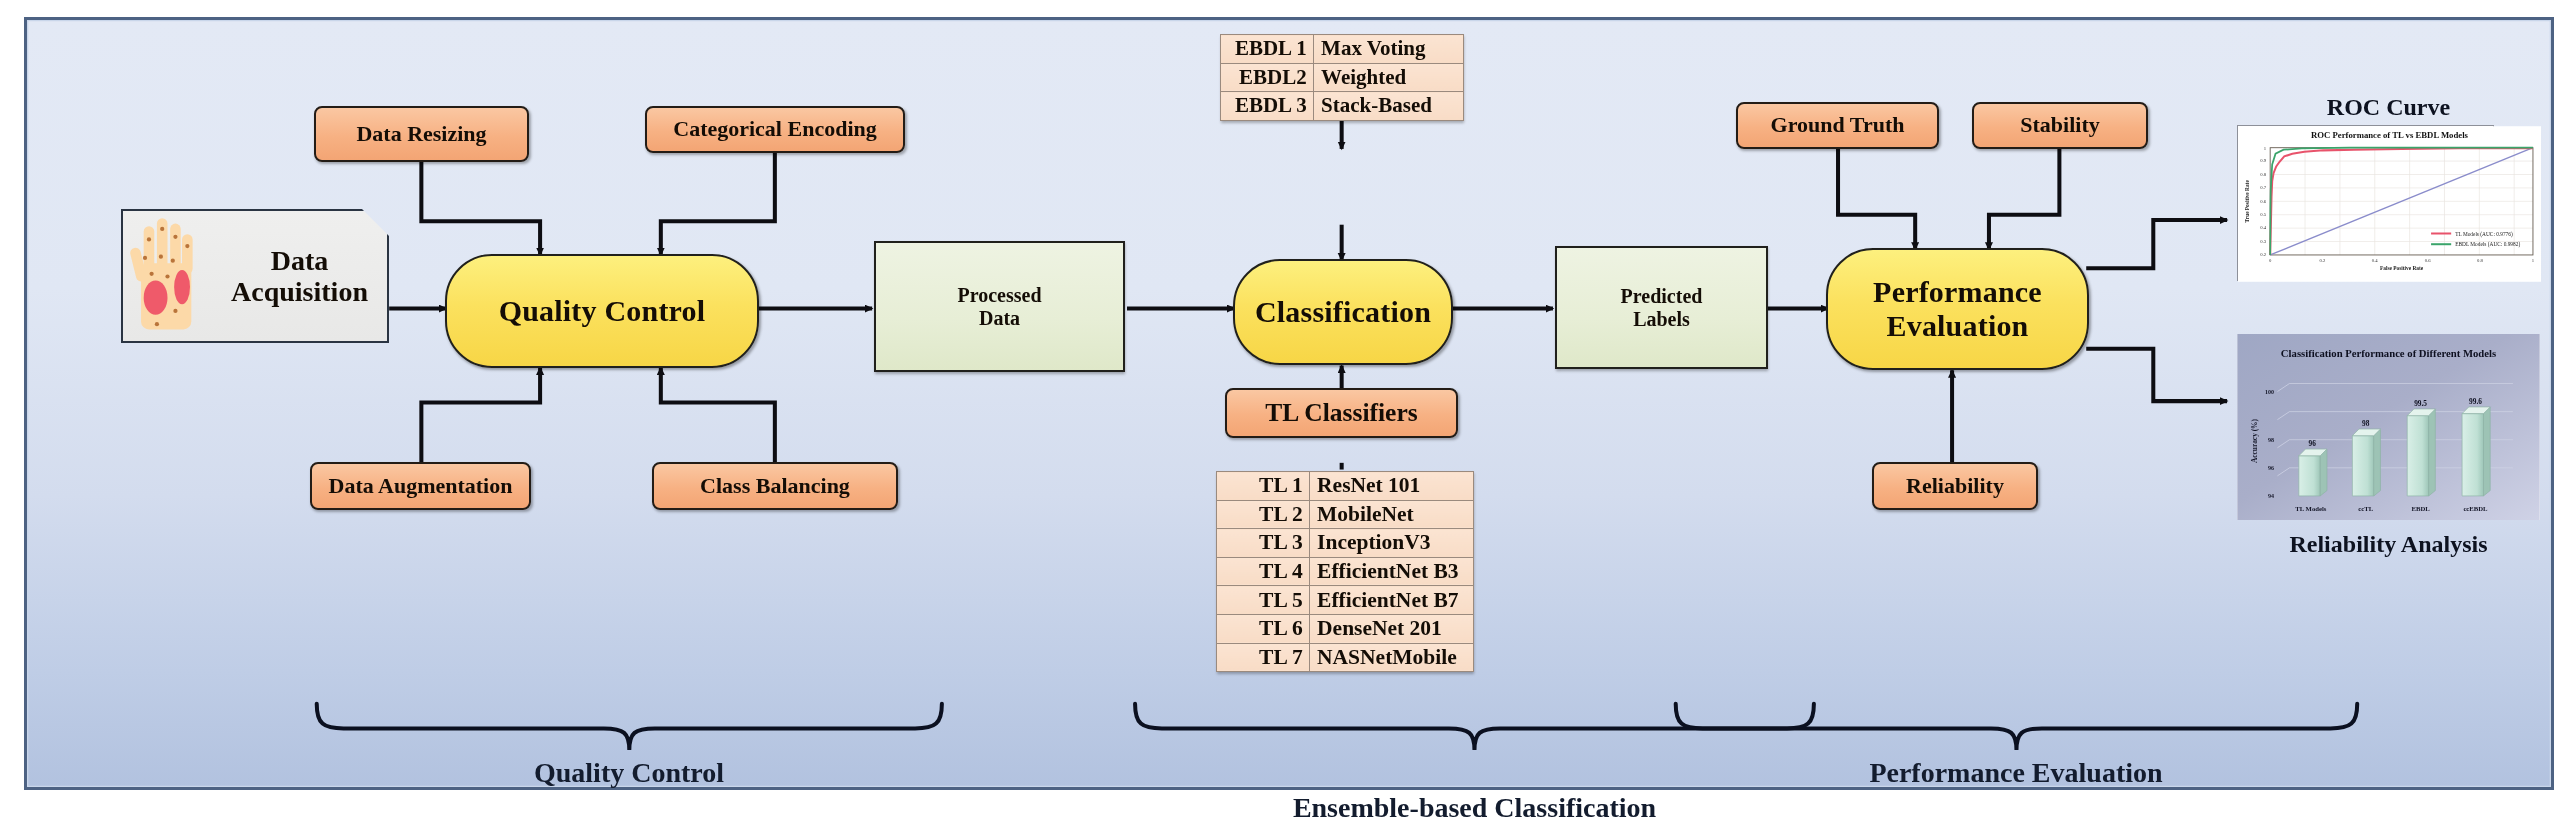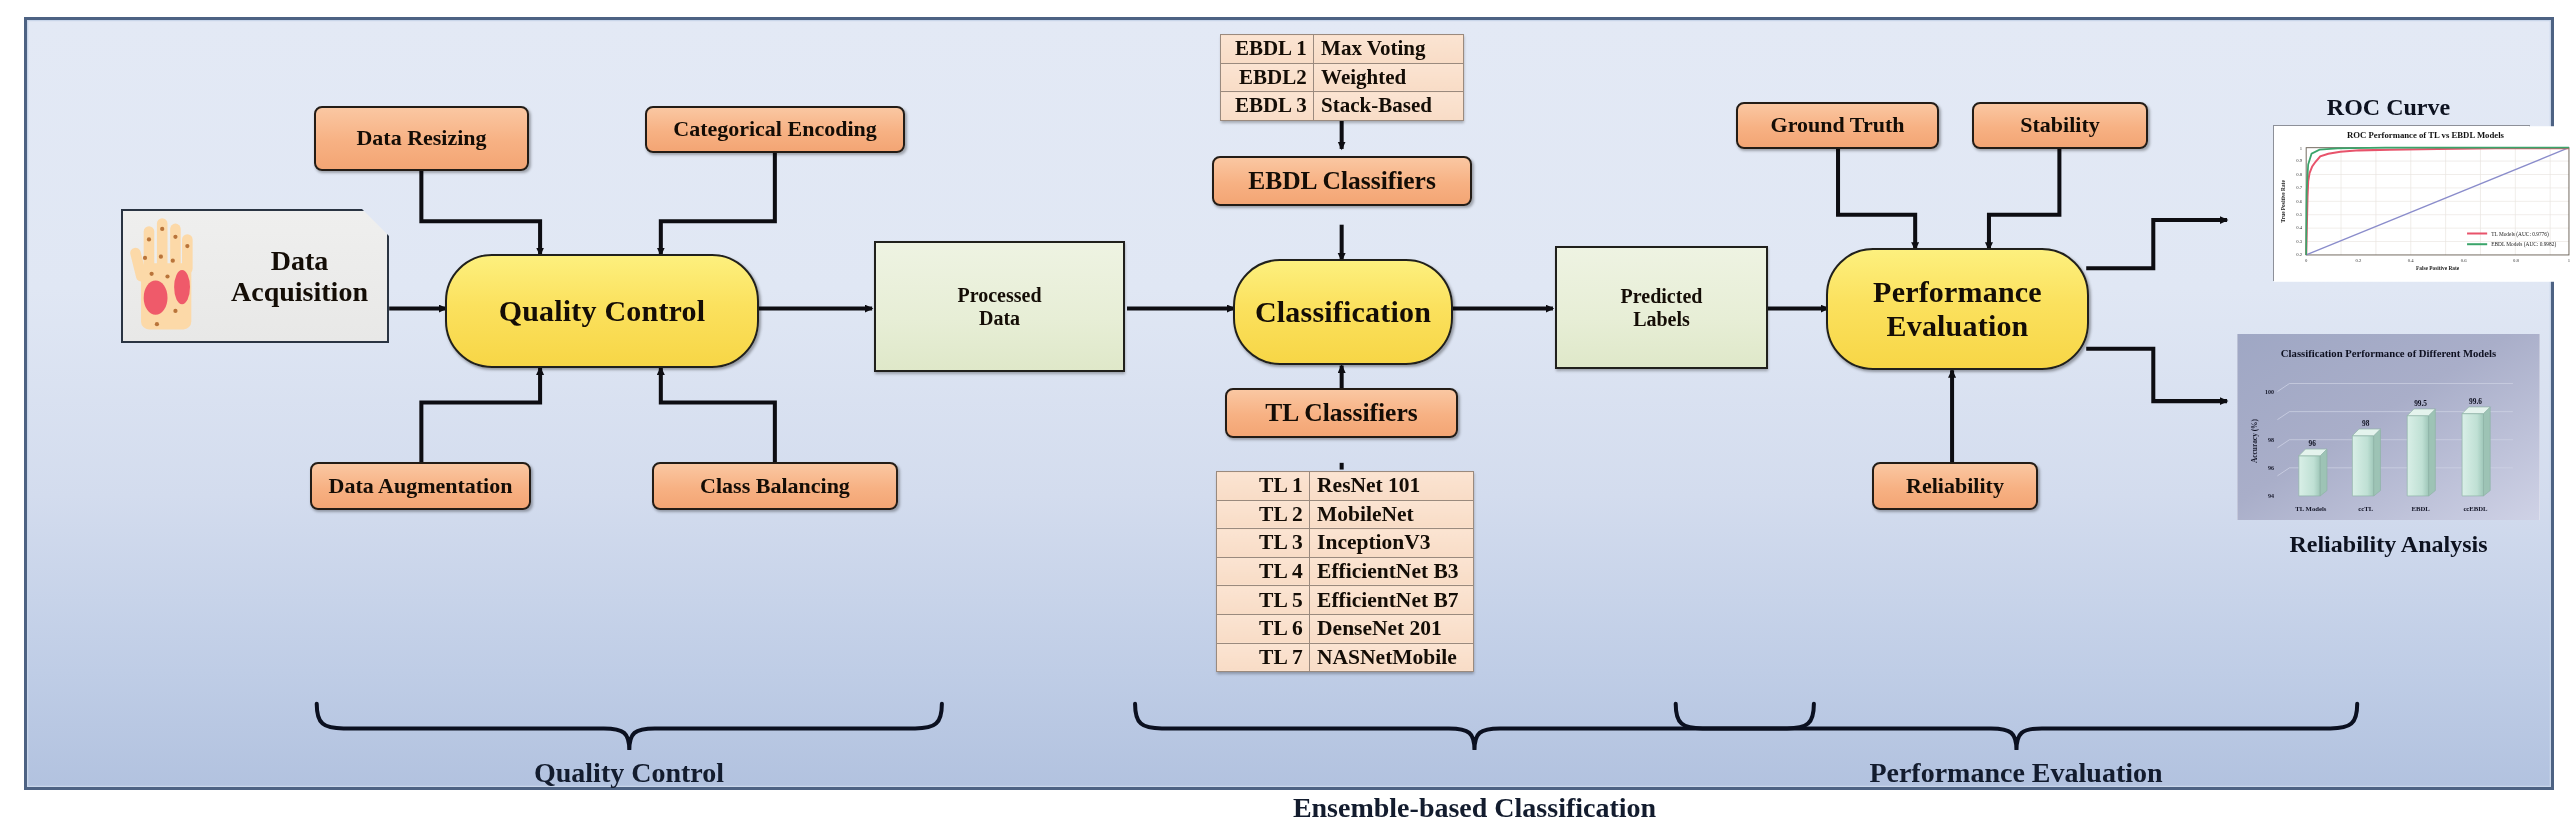--- a/index.html
+++ b/index.html
@@ -157,21 +157,21 @@
           <circle cx="22" cy="84" r="1.6"></circle>
         </g>
       </svg>
       <div style="flex:1 1 auto;">
         <div>Data</div>
         <div>Acquisition</div>
       </div>
     </div>
   </div>
 
-  <div class="node orange" style="left:314px;top:106px;width:215px;height:65px;">
+  <div class="node orange" style="left:314px;top:106px;width:215px;height:56px;">
     <span>Data Resizing</span>
   </div>
 
   <div class="node orange" style="left:645px;top:106px;width:260px;height:47px;">
     <span>Categorical Encoding</span>
   </div>
 
   <div class="node orange" style="left:310px;top:462px;width:221px;height:48px;">
     <span>Data Augmentation</span>
   </div>
@@ -199,23 +199,20 @@
         <td class="k">EBDL2</td>
         <td class="v">Weighted</td>
       </tr>
       <tr>
         <td class="k">EBDL 3</td>
         <td class="v">Stack-Based</td>
       </tr>
     </tbody>
   </table>
 
-  <div class="node orange big" style="left:1212px;top:156px;width:260px;height:50px;">
-    <span>EBDL Classifiers</span>
-  </div>
 
   <div class="node orange big" style="left:1225px;top:388px;width:233px;height:50px;">
     <span>TL Classifiers</span>
   </div>
 
   <div class="node pill" style="left:1233px;top:259px;width:220px;height:106px;">
     <span>Classification</span>
   </div>
 
   <table class="tbl" style="left:1216px;top:471px;width:258px;">
@@ -268,21 +265,21 @@
     <span>Reliability</span>
   </div>
 
   <div class="node pill" style="left:1826px;top:248px;width:263px;height:122px;flex-direction:column;">
     <div>Performance</div>
     <div>Evaluation</div>
   </div>
 
   <div class="figtitle" style="left:2234px;top:94px;width:309px;">ROC Curve</div>
 
-  <div class="figbox" style="left:2237px;top:125px;width:257px;height:156px;margin-left:36px;">
+  <div class="figbox" style="left:2237px;top:125px;width:257px;height:156px;">
     <svg width="303" height="156" viewBox="0 0 452 232">
       <rect x="0" y="0" width="452" height="232" fill="#ffffff"></rect>
       <text x="226" y="18" text-anchor="middle" font-family="Liberation Serif, serif" font-size="13" font-weight="bold" fill="#111">ROC Performance of TL vs EBDL Models</text>
 
       <g stroke="#e9e4e0" stroke-width="1">
         <line x1="100" y1="32" x2="100" y2="192"></line>
           <line x1="152" y1="32" x2="152" y2="192"></line>
         <line x1="204" y1="32" x2="204" y2="192"></line>
           <line x1="256" y1="32" x2="256" y2="192"></line>
         <line x1="308" y1="32" x2="308" y2="192"></line>

